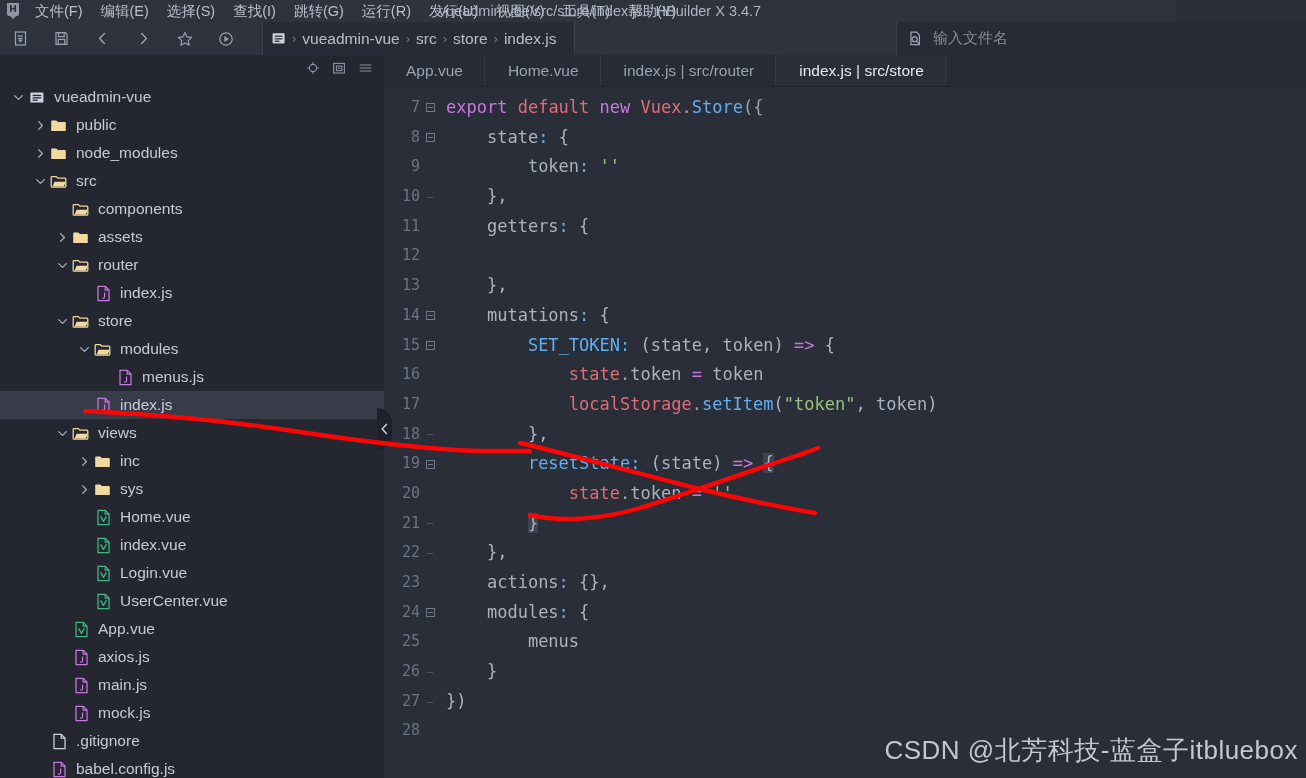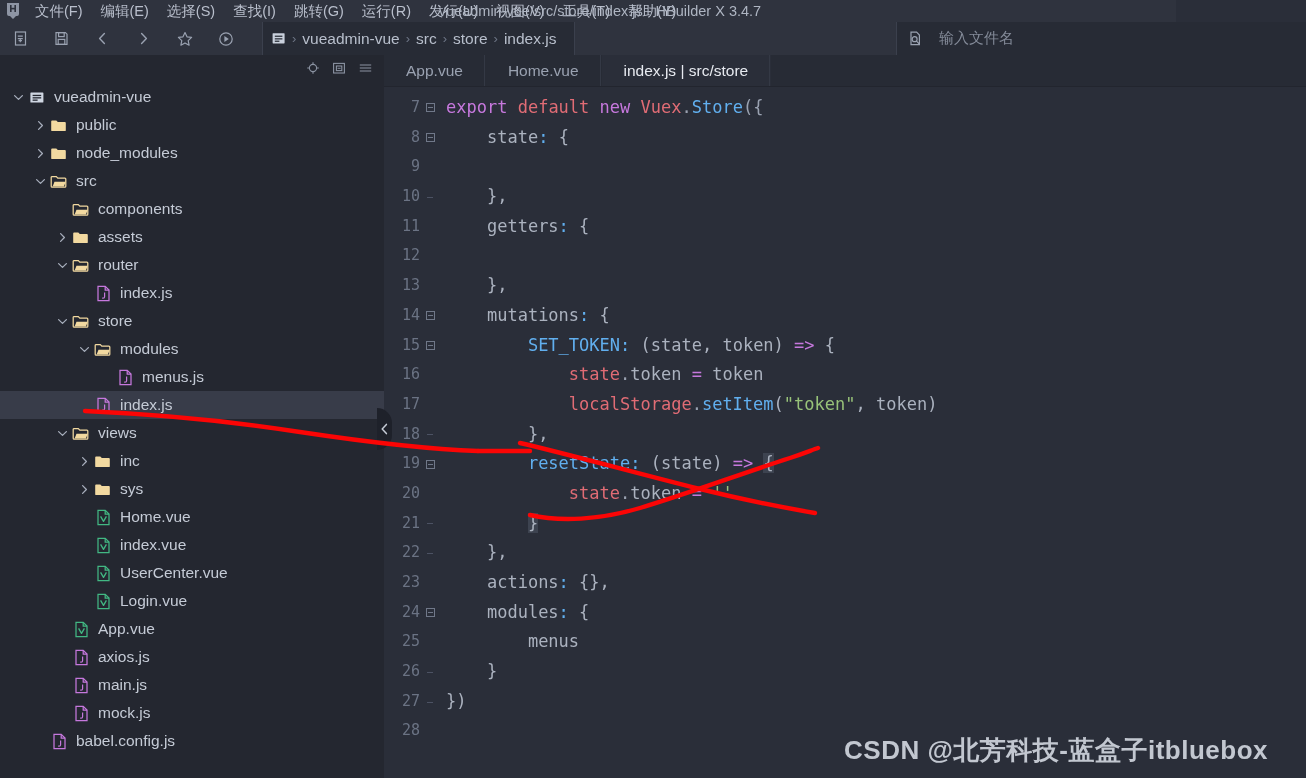--- a/index.html
+++ b/index.html
@@ -97,21 +97,20 @@
     background: #272b35;
     border-left: 1px solid #3b404d;
     padding: 0 10px;
     min-width: 410px;
   }
   .fs-icon { display: flex; align-items: center; margin-right: 9px; }
   .fs-placeholder {
     color: #848b99;
     font-size: 15px;
     white-space: nowrap;
-    margin-left: 6px;
   }
 
   
   .sidebar {
     position: absolute;
     left: 0; top: 55px;
     width: 384px; height: 723px;
     background: #242730;
     overflow: hidden;
   }
@@ -277,28 +276,27 @@
     position: absolute;
     left: 0; top: 0;
     width: 1306px; height: 778px;
     pointer-events: none;
     z-index: 30;
   }
 
   
   .watermark {
     position: absolute;
-    right: 38px; bottom: 10px;
+    right: 8px; bottom: 10px;
     color: #cfd4dd;
     font-size: 26px;
     letter-spacing: 0.5px;
     z-index: 25;
     white-space: nowrap;
     opacity: 0.92;
-    font-weight: bold;
   }
 </style>
 </head>
 <body>
 
 <div id="app">
 
   <div class="titlebar">
     <div class="app-logo">
       <svg width="16" height="18" viewBox="0 0 16 18">
@@ -651,33 +649,33 @@
         <div class="tree-row">
           <span style="display: inline-block; flex: 0 0 76px; width: 76px;"></span>
           <span class="twisty"></span>
           <span class="ficon">
             <svg width="15" height="17" viewBox="0 0 15 17">
               <path d="M2 1.4h7.2L13 5.1v10.5H2z" fill="none" stroke="#42b883" stroke-width="1.25"></path>
               <path d="M9.2 1.4V5.1H13" fill="none" stroke="#42b883" stroke-width="1.25"></path>
               <path d="M4.6 7.4l2.9 5 2.9-5" fill="none" stroke="#42b883" stroke-width="1.3" stroke-linejoin="round"></path>
             </svg>
           </span>
-          <span class="tlabel">UserCenter.vue</span>
+          <span class="tlabel">Login.vue</span>
         </div>
         <div class="tree-row">
           <span style="display: inline-block; flex: 0 0 76px; width: 76px;"></span>
           <span class="twisty"></span>
           <span class="ficon">
             <svg width="15" height="17" viewBox="0 0 15 17">
               <path d="M2 1.4h7.2L13 5.1v10.5H2z" fill="none" stroke="#42b883" stroke-width="1.25"></path>
               <path d="M9.2 1.4V5.1H13" fill="none" stroke="#42b883" stroke-width="1.25"></path>
               <path d="M4.6 7.4l2.9 5 2.9-5" fill="none" stroke="#42b883" stroke-width="1.3" stroke-linejoin="round"></path>
             </svg>
           </span>
-          <span class="tlabel">Login.vue</span>
+          <span class="tlabel">UserCenter.vue</span>
         </div>
         <div class="tree-row">
           <span style="display: inline-block; flex: 0 0 54px; width: 54px;"></span>
           <span class="twisty"></span>
           <span class="ficon">
             <svg width="15" height="17" viewBox="0 0 15 17">
               <path d="M2 1.4h7.2L13 5.1v10.5H2z" fill="none" stroke="#42b883" stroke-width="1.25"></path>
               <path d="M9.2 1.4V5.1H13" fill="none" stroke="#42b883" stroke-width="1.25"></path>
               <path d="M4.6 7.4l2.9 5 2.9-5" fill="none" stroke="#42b883" stroke-width="1.3" stroke-linejoin="round"></path>
             </svg>
@@ -718,47 +716,61 @@
               <path d="M8.6 7.6v4.1c0 .9-.6 1.5-1.5 1.5h-.9" fill="none" stroke="#c678dd" stroke-width="1.2"></path>
             </svg>
           </span>
           <span class="tlabel">mock.js</span>
         </div>
         <div class="tree-row">
           <span style="display: inline-block; flex: 0 0 32px; width: 32px;"></span>
           <span class="twisty"></span>
           <span class="ficon">
             <svg width="15" height="17" viewBox="0 0 15 17">
+              <path d="M2 1.4h7.2L13 5.1v10.5H2z" fill="none" stroke="#cdd3de" stroke-width="1.25"></path>
+              <path d="M9.2 1.4V5.1H13" fill="none" stroke="#cdd3de" stroke-width="1.25"></path>
+            </svg>
+          </span>
+          <span class="tlabel">.gitignore</span>
+        </div>
+        <div class="tree-row">
+          <span style="display: inline-block; flex: 0 0 32px; width: 32px;"></span>
+          <span class="twisty"></span>
+          <span class="ficon">
+            <svg width="15" height="17" viewBox="0 0 15 17">
               <path d="M2 1.4h7.2L13 5.1v10.5H2z" fill="none" stroke="#c678dd" stroke-width="1.25"></path>
               <path d="M9.2 1.4V5.1H13" fill="none" stroke="#c678dd" stroke-width="1.25"></path>
               <path d="M8.6 7.6v4.1c0 .9-.6 1.5-1.5 1.5h-.9" fill="none" stroke="#c678dd" stroke-width="1.2"></path>
             </svg>
           </span>
           <span class="tlabel">babel.config.js</span>
         </div>
       </div>
   </div>
 
   <div class="tabbar">
       <div class="tab">
         <span>App.vue</span>
       </div>
       <div class="tab">
         <span>Home.vue</span>
+      </div>
+      <div class="tab">
+        <span>index.js | src/router</span>
       </div>
       <div class="tab active">
         <span>index.js | src/store</span>
       </div>
     </div>
 
   <div class="editor">
     <div class="code-area">
         <div class="cline"><span class="gutter">7</span><span class="foldcol"><span class="fold-box"></span></span><span class="ctext"><span class="t-kw">export</span><span class="t-plain"> </span><span class="t-var">default</span><span class="t-plain"> </span><span class="t-kw">new</span><span class="t-plain"> </span><span class="t-var">Vuex</span><span class="t-punc">.</span><span class="t-fn">Store</span><span class="t-punc">({</span></span></div>
         <div class="cline"><span class="gutter">8</span><span class="foldcol"><span class="fold-box"></span></span><span class="ctext"><span class="t-plain">    </span><span class="t-plain">state</span><span class="t-prop">:</span><span class="t-plain"> {</span></span></div>
-        <div class="cline"><span class="gutter">9</span><span class="foldcol"><span class="fold-tick"></span></span></div>
+        <div class="cline"><span class="gutter">9</span><span class="foldcol"><span class="fold-tick"></span></span><span class="ctext"><span class="t-plain">        </span><span class="t-plain">token</span><span class="t-prop">:</span><span class="t-plain"> </span><span class="t-str">''</span></span></div>
         <div class="cline"><span class="gutter">10</span><span class="foldcol"><span class="fold-end"></span></span><span class="ctext"><span class="t-plain">    </span><span class="t-plain">},</span></span></div>
         <div class="cline"><span class="gutter">11</span><span class="foldcol"><span class="fold-tick"></span></span><span class="ctext"><span class="t-plain">    </span><span class="t-plain">getters</span><span class="t-prop">:</span><span class="t-plain"> {</span></span></div>
         <div class="cline"><span class="gutter">12</span><span class="foldcol"><span class="fold-tick"></span></span><span class="ctext"></span></div>
         <div class="cline"><span class="gutter">13</span><span class="foldcol"><span class="fold-tick"></span></span><span class="ctext"><span class="t-plain">    </span><span class="t-plain">},</span></span></div>
         <div class="cline"><span class="gutter">14</span><span class="foldcol"><span class="fold-box"></span></span><span class="ctext"><span class="t-plain">    </span><span class="t-plain">mutations</span><span class="t-prop">:</span><span class="t-plain"> {</span></span></div>
         <div class="cline"><span class="gutter">15</span><span class="foldcol"><span class="fold-box"></span></span><span class="ctext"><span class="t-plain">        </span><span class="t-fn">SET_TOKEN</span><span class="t-prop">:</span><span class="t-plain"> (</span><span class="t-plain">state</span><span class="t-plain">, </span><span class="t-plain">token</span><span class="t-plain">) </span><span class="t-arrow">=&gt;</span><span class="t-plain"> {</span></span></div>
         <div class="cline"><span class="gutter">16</span><span class="foldcol"><span class="fold-tick"></span></span><span class="ctext"><span class="t-plain">            </span><span class="t-var">state</span><span class="t-punc">.</span><span class="t-plain">token</span><span class="t-plain"> </span><span class="t-op">=</span><span class="t-plain"> </span><span class="t-plain">token</span></span></div>
         <div class="cline"><span class="gutter">17</span><span class="foldcol"><span class="fold-tick"></span></span><span class="ctext"><span class="t-plain">            </span><span class="t-var">localStorage</span><span class="t-punc">.</span><span class="t-fn">setItem</span><span class="t-plain">(</span><span class="t-str">"token"</span><span class="t-plain">, </span><span class="t-plain">token</span><span class="t-plain">)</span></span></div>
         <div class="cline"><span class="gutter">18</span><span class="foldcol"><span class="fold-end"></span></span><span class="ctext"><span class="t-plain">        </span><span class="t-plain">},</span></span></div>
         <div class="cline"><span class="gutter">19</span><span class="foldcol"><span class="fold-box"></span></span><span class="ctext"><span class="t-plain">        </span><span class="t-fn">resetState</span><span class="t-prop">:</span><span class="t-plain"> (</span><span class="t-plain">state</span><span class="t-plain">) </span><span class="t-arrow">=&gt;</span><span class="t-plain"> </span><span class="t-plain brace-hl">{</span></span></div>

